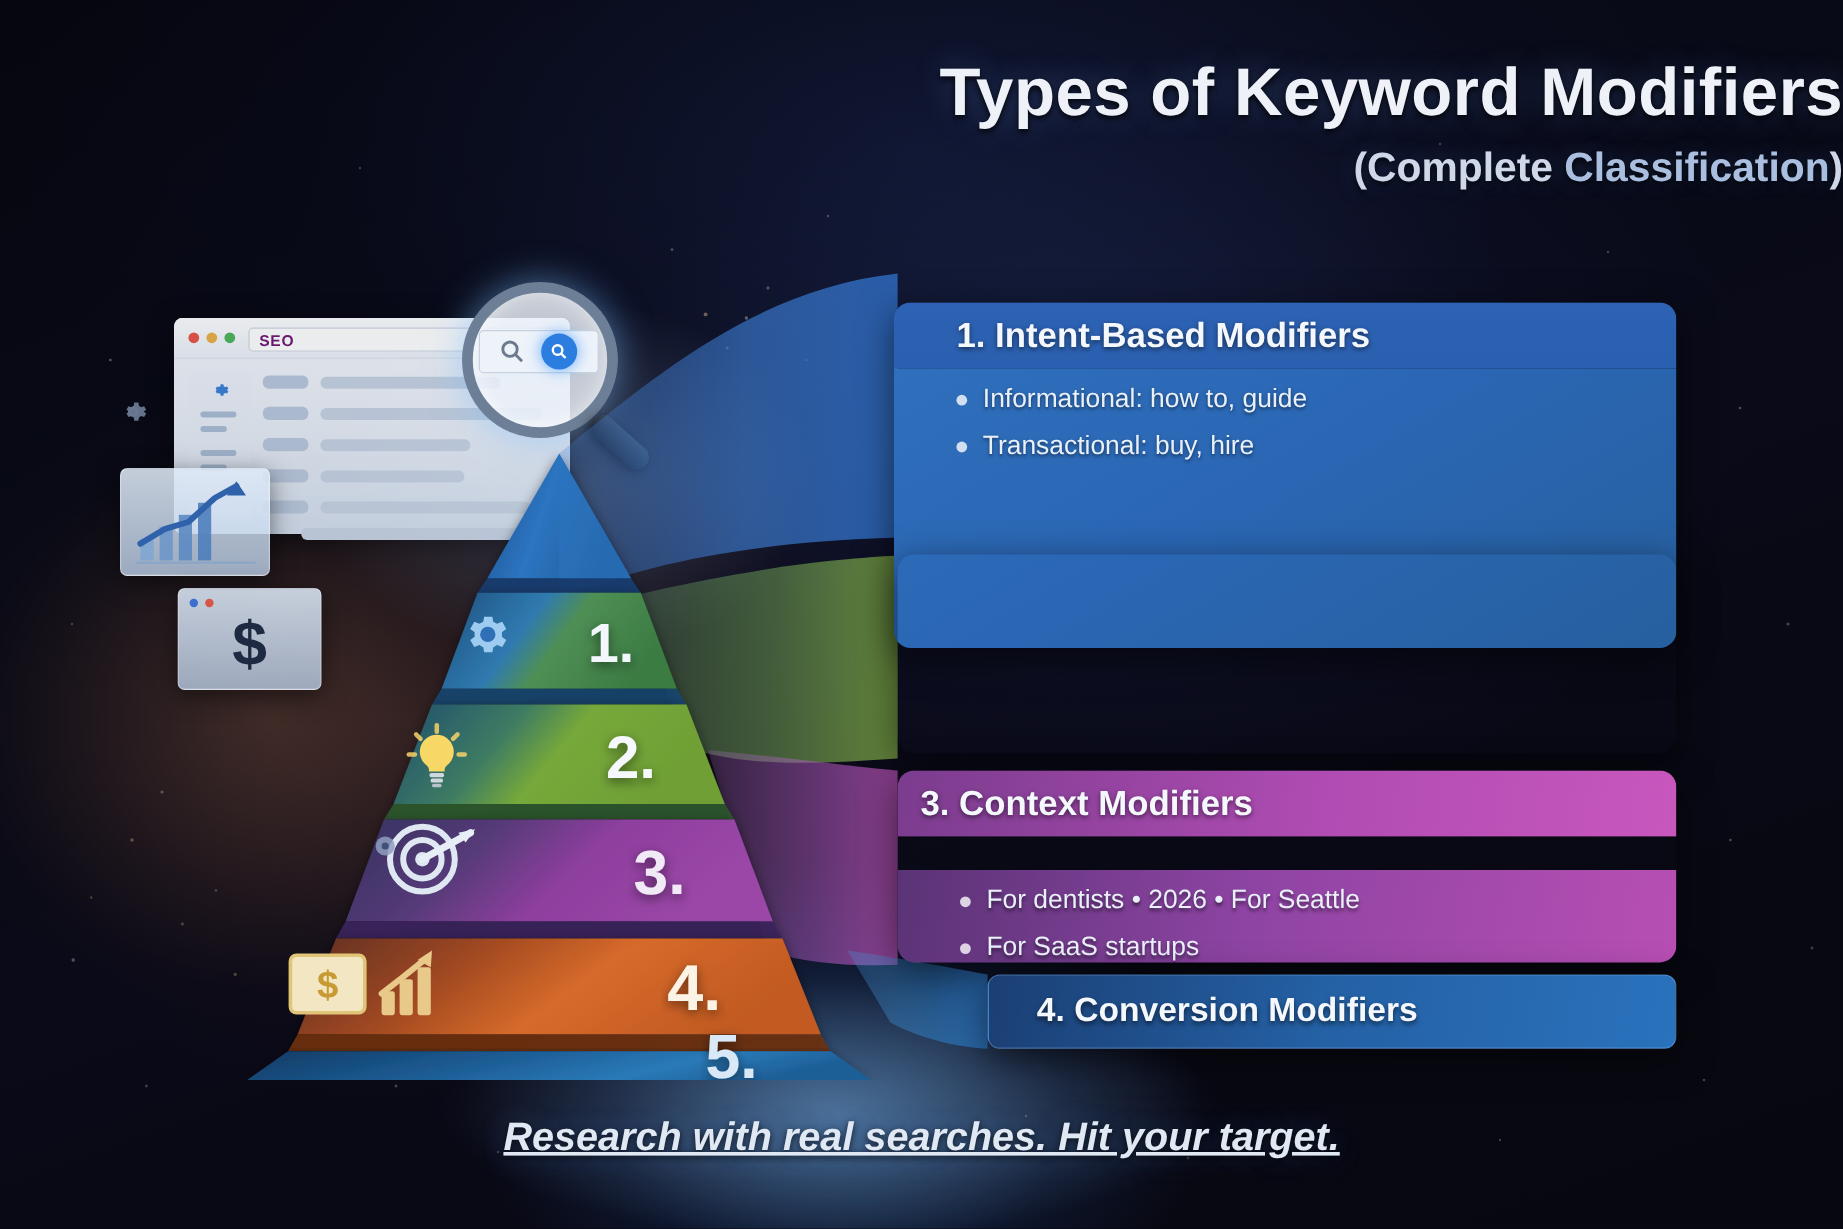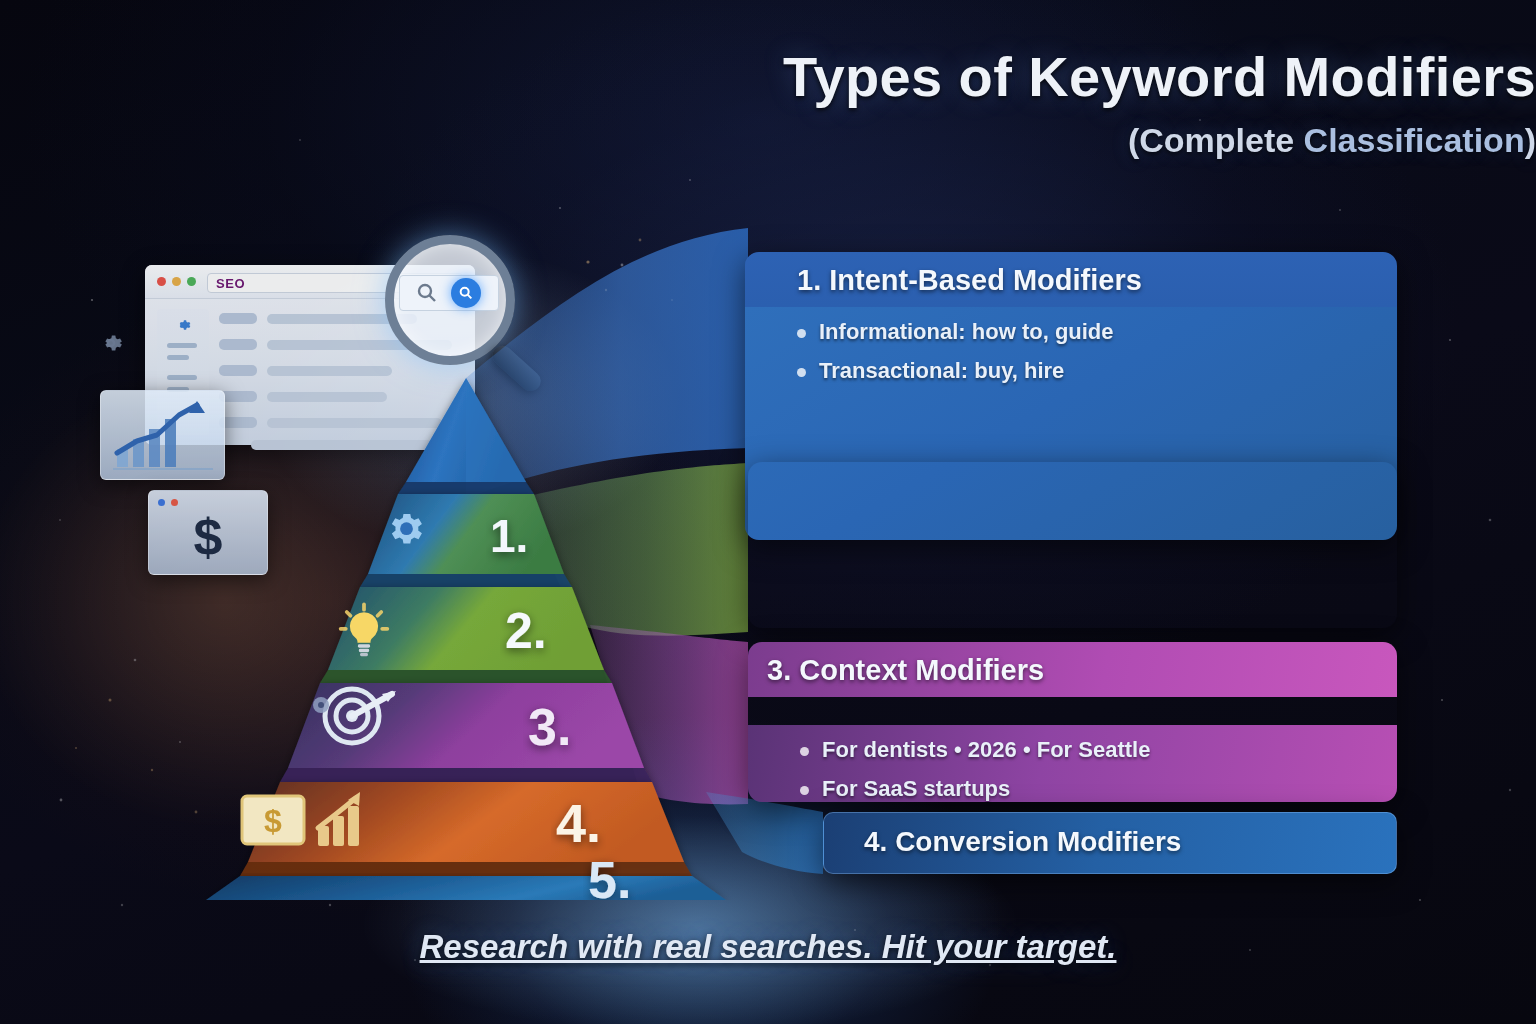--- a/index.html
+++ b/index.html
@@ -93,22 +93,22 @@
   .panel { position:absolute; border-radius:14px; overflow:hidden;
      box-shadow:0 8px 30px rgba(0,0,0,.55); }
   .panel .hd { padding:12px 0 10px 52px; font-size:29px; font-weight:bold;
      color:#f4f8fd; text-shadow:0 2px 4px rgba(0,0,0,.55); }
   .panel .bd { padding:12px 0 14px 52px; }
   .panel ul { list-style:none; }
   .panel li { font-size:22px; color:#e9f0f9; margin-bottom:13px; position:relative; padding-left:22px;
      text-shadow:0 2px 3px rgba(0,0,0,.5); }
   .panel li::before { content:""; position:absolute; left:0; top:10px; width:9px; height:9px;
      border-radius:50%; background:rgba(255,255,255,.78); }
-  .panel li b { font-weight:bold; }
-  .panel li .lite { font-weight:bold; }
+  .panel li b { font-weight:normal; }
+  .panel li .lite { font-weight:normal; }
 
   #p1 { left:745px; top:210px; width:652px; height:288px;margin-top:42px; }
   #p1 .hd { background:linear-gradient(180deg,#2d62b4 0%,#2b5faf 100%); }
   #p1 .bd { background:linear-gradient(150deg,#2f6fbb 0%,#2a66b4 45%,#27609f 100%); height:calc(100% - 55px); }
   #p2 { left:748px; top:462px; width:649px; height:166px; }
   #p2 .hd { background:linear-gradient(100deg,#3f7a3a 0%,#7ba53a 60%,#8cb23e 100%); }
   #p2 .bd { background:linear-gradient(100deg,#2e6233 0%,#6c9a35 55%,#82ac3c 100%); height:calc(100% - 52px); }
   #p3 { left:748px; top:642px; width:649px; height:160px; }
   #p3 .hd { background:linear-gradient(100deg,#7b3c8e 0%,#b04cb3 55%,#c857bd 100%);padding-left:19px; }
   #p3 .bd { background:linear-gradient(100deg,#5a3376 0%,#8e44a3 45%,#b84fb4 100%); height:calc(100% - 52px);margin-top:28px; }

